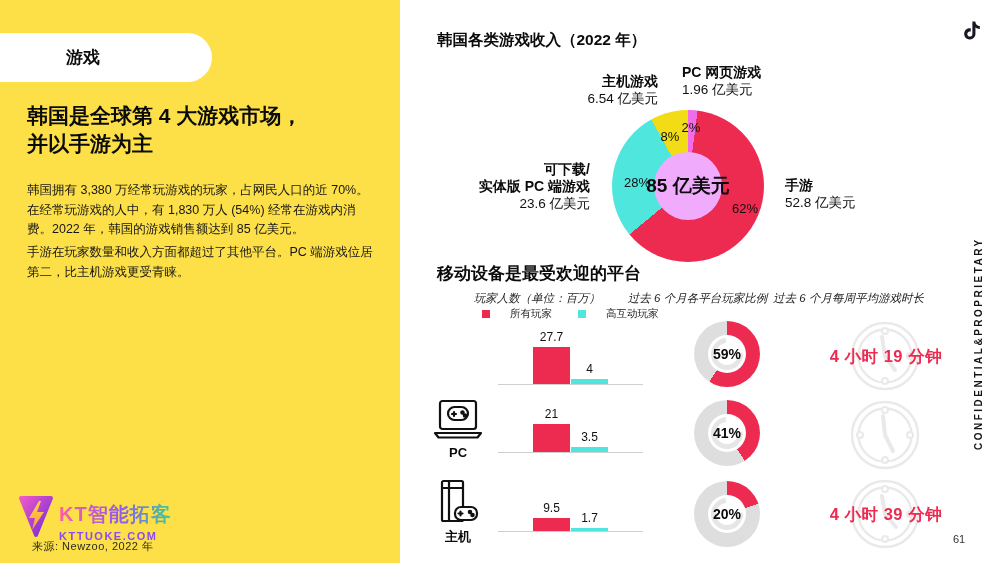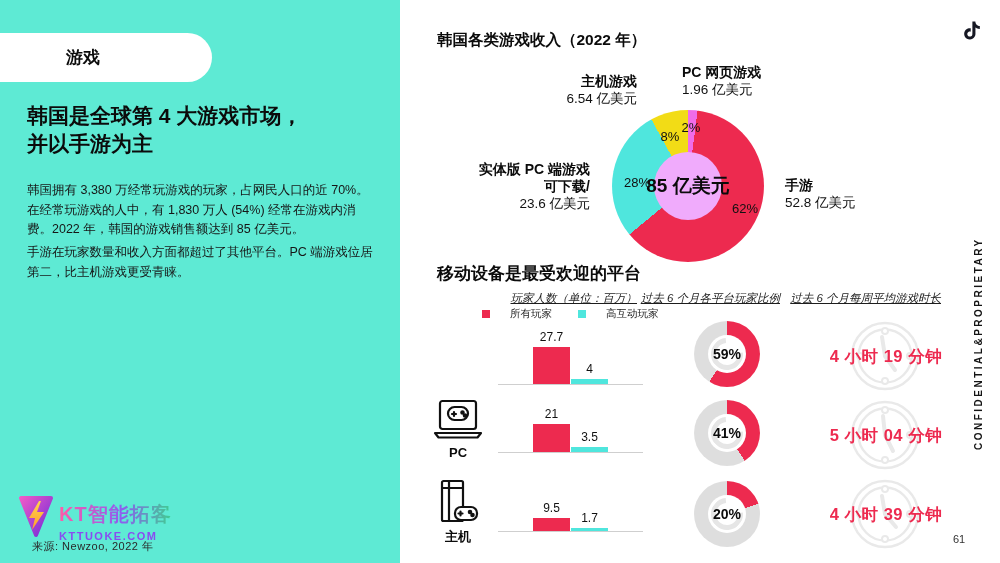--- a/index.html
+++ b/index.html
@@ -1,20 +1,20 @@
 <!DOCTYPE html>
 <html><head>
 <meta charset="utf-8">
 <style>
   html,body{margin:0;padding:0;background:#fff;}
   .slide{position:relative;width:1000px;height:563px;overflow:hidden;background:#ffffff;
          font-family:"Liberation Sans","DejaVu Sans",sans-serif;color:#111;}
 
   
-  .left-panel{position:absolute;left:0;top:0;width:400px;height:563px;background:#5eead4;}
+  .left-panel{position:absolute;left:0;top:0;width:400px;height:563px;background:#fde047;}
   .badge-pill{position:absolute;left:0;top:33px;width:212px;height:49px;background:#ffffff;
               border-radius:0 26px 26px 0;display:flex;align-items:center;}
   .badge-pill span{margin-left:66px;font-size:17px;font-weight:800;color:#0b0b0b;}
   .headline{position:absolute;left:27px;top:102px;width:356px;margin:0;
             font-size:21px;line-height:28px;font-weight:800;color:#0b0b0b;}
   .para{position:absolute;left:27px;width:348px;margin:0;font-size:12.5px;line-height:19.5px;color:#161616;}
   .p1{top:181px;} .p2{top:243px;}
 
   .watermark{position:absolute;left:18px;top:494px;display:flex;align-items:flex-end;}
   .wm-text{margin-left:5px;}
@@ -41,28 +41,28 @@
   .donut-center{font-size:19px;font-weight:800;color:#0b0b0b;white-space:nowrap;}
   .pct{position:absolute;font-size:13px;font-weight:500;color:#111;transform:translate(-50%,-50%);white-space:nowrap;}
   .pct-pcweb{left:79px;top:17px;}
   .pct-mobile{left:133px;top:98px;}
   .pct-download{left:25px;top:72px;}
   .pct-console{left:58px;top:26px;}
 
   .slice-label{position:absolute;line-height:17px;}
   .sl-name{font-size:14px;font-weight:800;color:#0b0b0b;}
   .sl-val{font-size:13.5px;color:#111;}
-  .lbl-console{left:469px;top:73px;width:168px;text-align:right;}
+  .lbl-console{left:490px;top:73px;width:168px;text-align:right;}
   .lbl-pcweb{left:682px;top:64px;width:160px;text-align:left;}
   .lbl-download{left:432px;top:161px;width:158px;text-align:right;}
   .lbl-mobile{left:785px;top:177px;width:120px;text-align:left;}
 
   
   .section-title{position:absolute;left:437px;top:262px;margin:0;font-size:17px;font-weight:800;color:#0b0b0b;}
-  .col-head{position:absolute;top:291px;font-style:italic;font-size:11.5px;color:#1d1d1d;text-align:right;text-decoration:underline;}
+  .col-head{position:absolute;top:291px;font-style:italic;font-size:11.5px;color:#1d1d1d;text-align:center;}
   .head-players{left:437px;width:200px;}
   .head-gauge{left:615px;width:165px;}
   .head-time{left:756px;width:185px;}
   .legend{position:absolute;left:482px;top:307px;display:flex;gap:26px;font-size:10.5px;color:#222;}
   .leg-item{display:flex;align-items:center;gap:20px;}
   .leg-sq{display:inline-block;width:8px;height:8px;}
 
   .platform{position:absolute;width:68px;text-align:center;}
   .platform-label{margin-top:3px;font-size:13px;font-weight:800;color:#0b0b0b;}
   .platform-0{left:424px;top:327px;}
@@ -158,22 +158,22 @@
 
   <div class="slice-label lbl-console">
     <div class="sl-name">主机游戏</div>
     <div class="sl-val">6.54 亿美元</div>
   </div>
   <div class="slice-label lbl-pcweb">
     <div class="sl-name">PC 网页游戏</div>
     <div class="sl-val">1.96 亿美元</div>
   </div>
   <div class="slice-label lbl-download">
+    <div class="sl-name">可下载/</div>
     <div class="sl-name">实体版 PC 端游戏</div>
-    <div class="sl-name">可下载/</div>
     <div class="sl-val">23.6 亿美元</div>
   </div>
   <div class="slice-label lbl-mobile">
     <div class="sl-name">手游</div>
     <div class="sl-val">52.8 亿美元</div>
   </div>
 
   <h2 class="section-title">移动设备是最受欢迎的平台</h2>
   <div class="col-head head-players">玩家人数（单位：百万）</div>
   <div class="col-head head-gauge">过去 6 个月各平台玩家比例</div>
@@ -254,21 +254,20 @@
       <circle cx="36" cy="36" r="33"></circle>
         <circle cx="36" cy="36" r="26.5"></circle>
       <circle cx="36" cy="11" r="3" fill="#fff" stroke-width="2"></circle>
         <circle cx="61" cy="36" r="3" fill="#fff" stroke-width="2"></circle>
       <circle cx="36" cy="61" r="3" fill="#fff" stroke-width="2"></circle>
         <circle cx="11" cy="36" r="3" fill="#fff" stroke-width="2"></circle>
       <path d="M36 36L34 17" stroke-width="4"></path>
         <path d="M36 36L44 52" stroke-width="4"></path>
     </svg>
   </div>
-  <span class="time time-1">5 小时 04 分钟</span>
 
   <div class="platform platform-2">
     <span>
       <svg class="icon-svg" width="46" height="46" viewBox="0 0 46 46" fill="none" stroke="#111" stroke-width="2.2" stroke-linecap="round" stroke-linejoin="round">
         <rect x="7" y="2" width="21" height="40" rx="1.5"></rect>
         <path d="M14 2v40 M7 9h21"></path>
         <rect x="20" y="28" width="22" height="13" rx="6" fill="#fff"></rect>
         <path d="M25.5 32.5v4 M23.5 34.5h4"></path>
         <circle cx="35" cy="33" r="1.2" fill="#111"></circle>
         <circle cx="37.5" cy="36" r="1.2" fill="#111"></circle>

